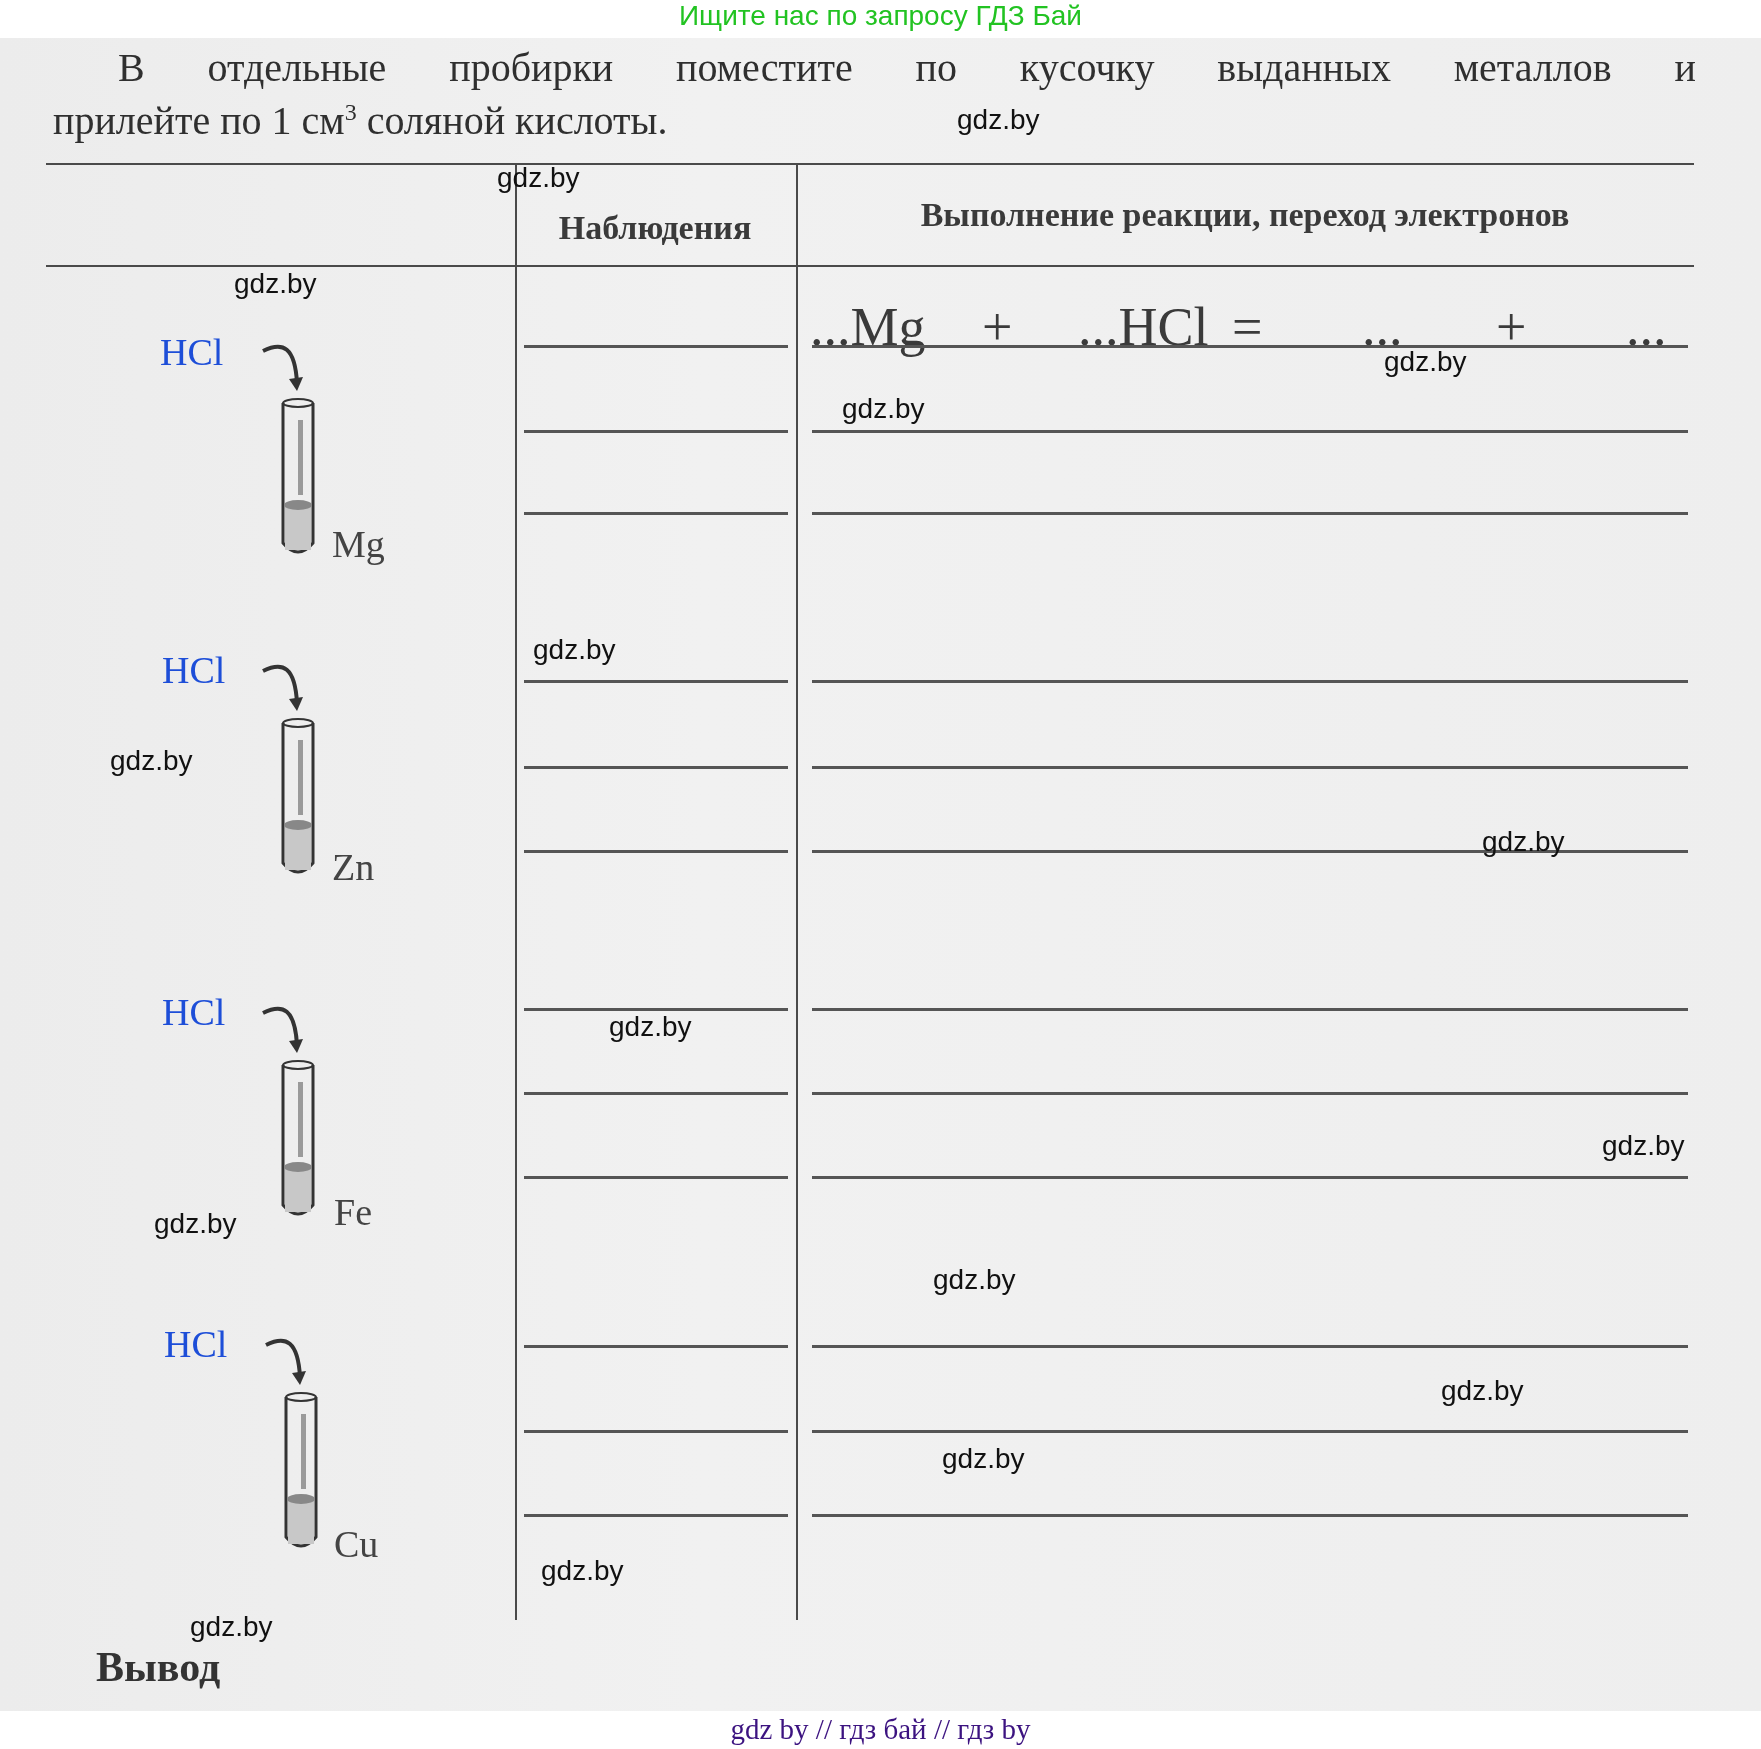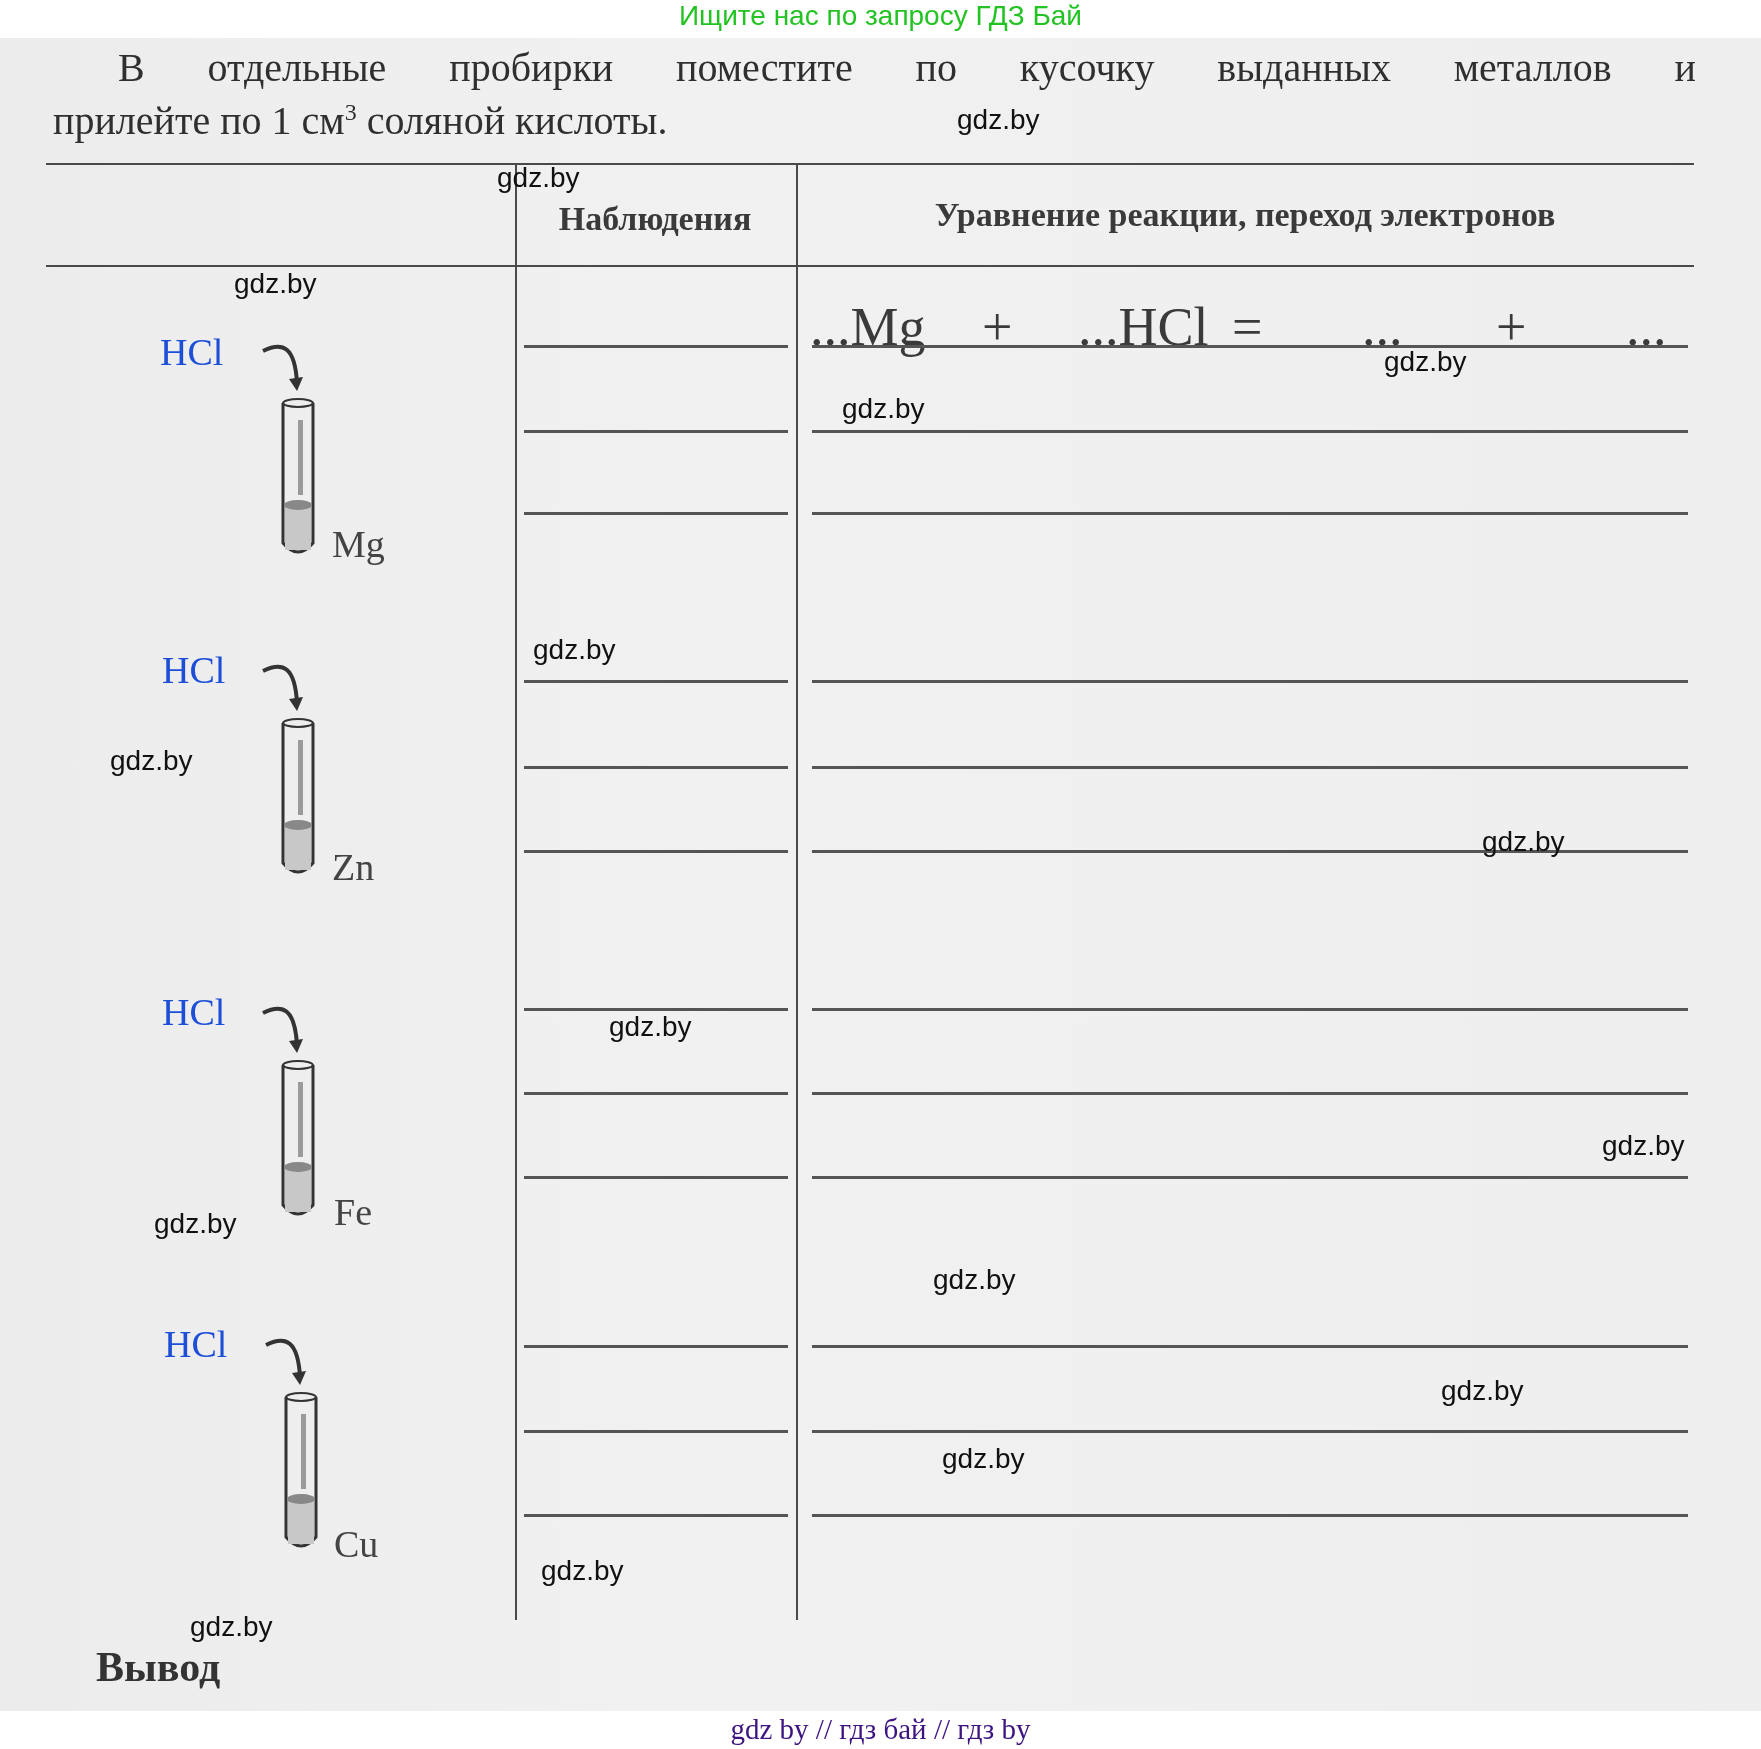--- a/index.html
+++ b/index.html
@@ -38,22 +38,22 @@
 <div class="intro l1">В отдельные пробирки поместите по кусочку выданных металлов и</div>
 <div class="intro l2"><span>прилейте по 1 см</span><sup>3</sup><span> соляной кислоты.</span></div>
 
 <div class="hline" style="left:46px;top:163px;width:1648px;"></div>
 <div class="hline" style="left:46px;top:265px;width:1648px;"></div>
 <div class="vline" style="left:515px;top:163px;height:1457px;"></div>
 <div class="vline" style="left:796px;top:163px;height:1457px;"></div>
 
 <div class="th" style="left:120px;top:178px;width:330px;line-height:44px;">
 </div>
-<div class="th" style="left:520px;top:200px;width:270px;">Наблюдения</div>
-<div class="th" style="left:800px;top:196px;width:890px;">Уравнение реакции, переход электронов</div>
+<div class="th" style="left:520px;top:209px;width:270px;">Наблюдения</div>
+<div class="th" style="left:800px;top:196px;width:890px;">Выполнение реакции, переход электронов</div>
 
 <div class="eq" style="left:810px;top:296px;">...Mg</div>
 <div class="eq" style="left:982px;top:296px;">+</div>
 <div class="eq" style="left:1078px;top:296px;">...HCl</div>
 <div class="eq" style="left:1232px;top:296px;">=</div>
 <div class="eq" style="left:1362px;top:296px;">...</div>
 <div class="eq" style="left:1496px;top:296px;">+</div>
 <div class="eq" style="left:1626px;top:296px;">...</div>
 
 <div id="lines">

